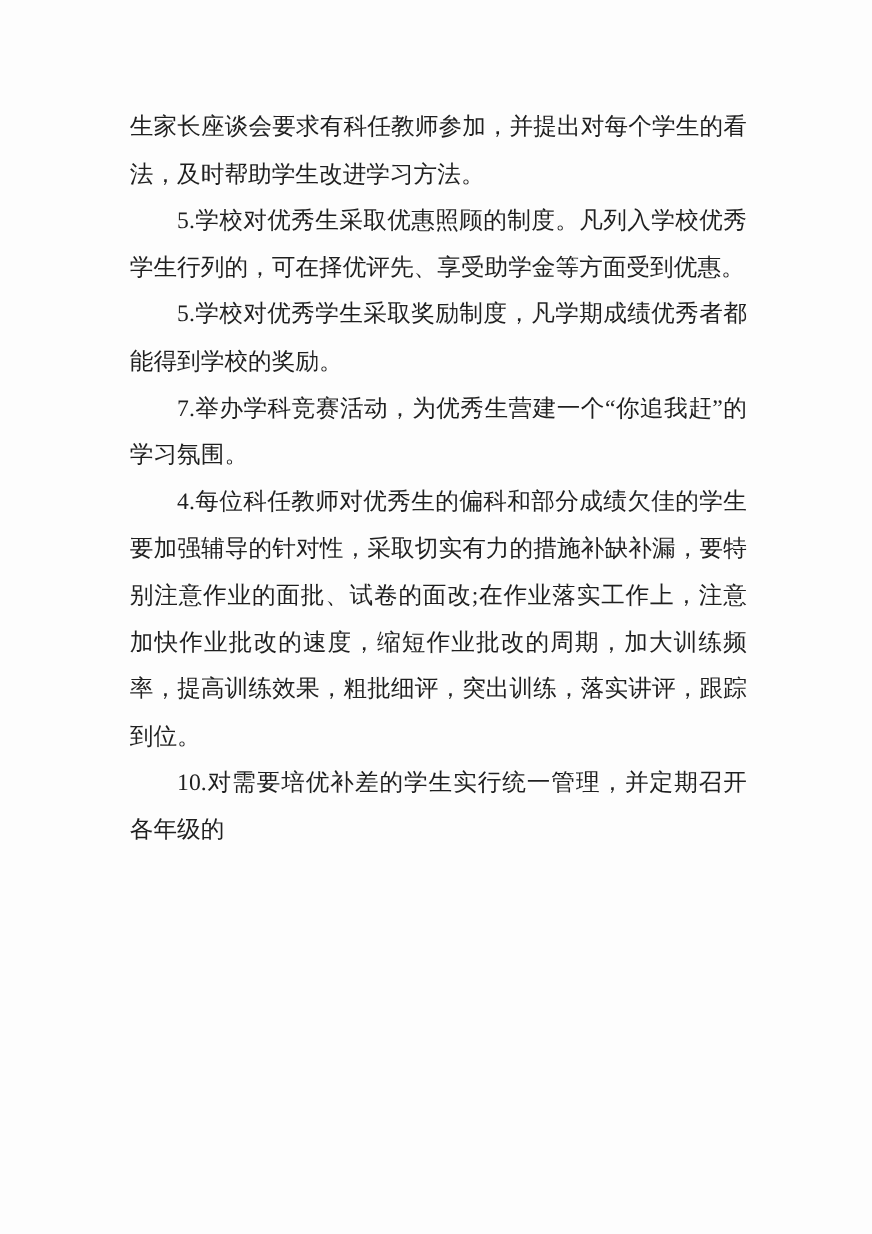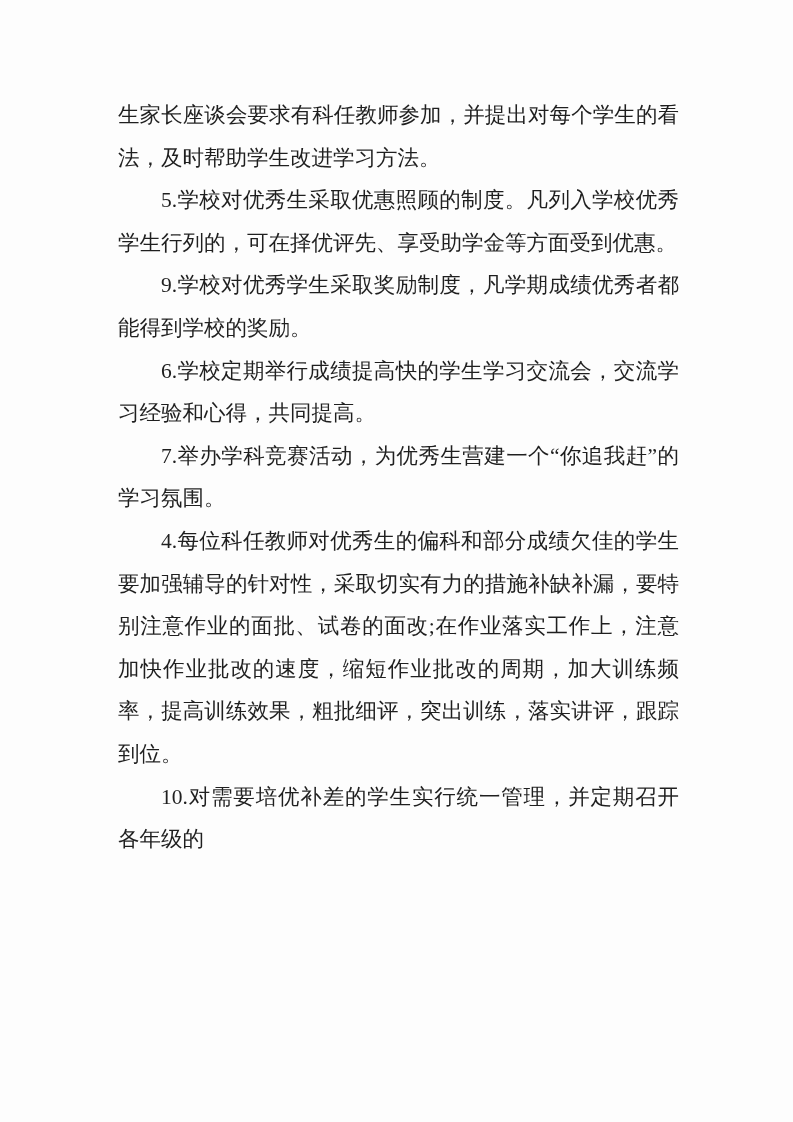--- a/index.html
+++ b/index.html
@@ -38,19 +38,18 @@
     text-indent: 0;
   }
 </style>
 </head>
 <body>
 
 <div class="page">
   <div class="content">
     <p class="para continuation">生家长座谈会要求有科任教师参加，并提出对每个学生的看法，及时帮助学生改进学习方法。</p>
     <p class="para">5.学校对优秀生采取优惠照顾的制度。凡列入学校优秀学生行列的，可在择优评先、享受助学金等方面受到优惠。</p>
-    <p class="para">9.学校对优秀学生采取奖励制度，凡学期成绩优秀者都能得到学校的奖励。</p>
-    <p class="para">6.学校定期举行成绩提高快的学生学习交流会，交流学习经验和心得，共同提高。</p>
+    <p class="para">5.学校对优秀学生采取奖励制度，凡学期成绩优秀者都能得到学校的奖励。</p>
     <p class="para">7.举办学科竞赛活动，为优秀生营建一个“你追我赶”的学习氛围。</p>
     <p class="para">4.每位科任教师对优秀生的偏科和部分成绩欠佳的学生要加强辅导的针对性，采取切实有力的措施补缺补漏，要特别注意作业的面批、试卷的面改;在作业落实工作上，注意加快作业批改的速度，缩短作业批改的周期，加大训练频率，提高训练效果，粗批细评，突出训练，落实讲评，跟踪到位。</p>
     <p class="para">10.对需要培优补差的学生实行统一管理，并定期召开各年级的</p>
   </div>
 </div>
 
 </body></html>

